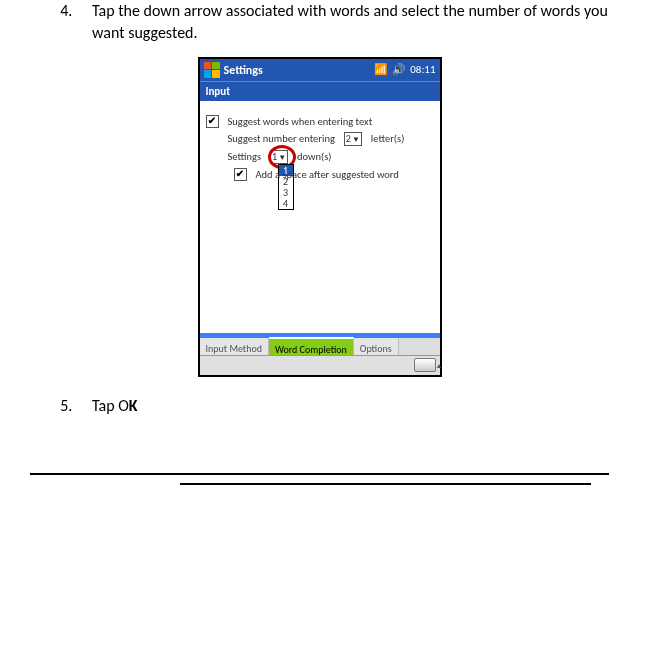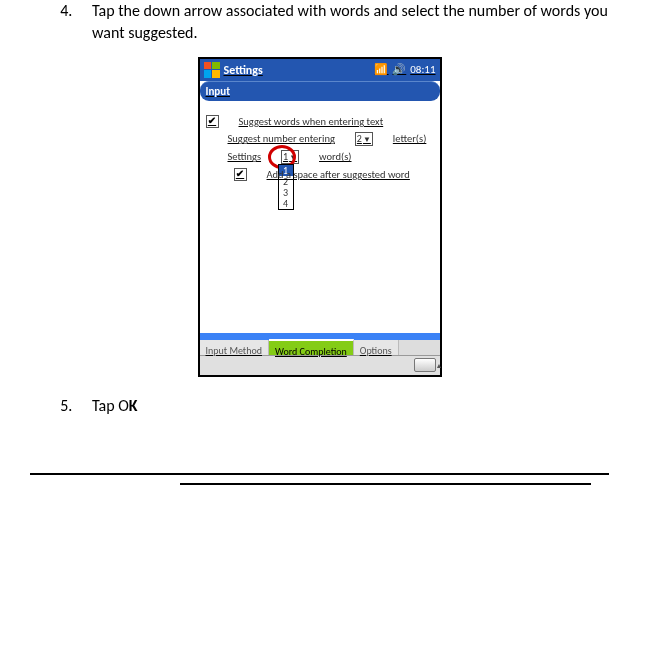--- a/index.html
+++ b/index.html
@@ -30,21 +30,20 @@
     .screenshot-wrap {
       display: flex;
       justify-content: center;
       margin: 10px 0 18px 0;
     }
     .device {
       width: 244px;
       border: 2px solid #000;
       background: #fff;
       position: relative;
-      text-decoration: underline;
     }
     .titlebar {
       background: #2356b0;
       height: 22px;
       display: flex;
       align-items: center;
       padding: 0 4px;
       gap: 4px;
     }
     .win-icon {
@@ -73,32 +72,31 @@
       font-size: 11px;
     }
     .subheader {
       background: #2356b0;
       color: #fff;
       font-size: 11px;
       font-weight: 600;
       padding: 3px 6px;
       border-top: 1px solid #5a86cc;
       filter: blur(0.3px);
-      border-radius: 9px;
     }
     .content-area {
       background: #fff;
       min-height: 232px;
       padding: 10px 6px 6px 6px;
       position: relative;
     }
     .row {
       display: flex;
       align-items: center;
-      gap: 20px;
+      gap: 9px;
       font-size: 10.5px;
       color: #333;
       margin: 4px 0;
       filter: blur(0.4px);
     }
     .indent { margin-left: 22px; }
     .checkbox {
       width: 13px; height: 13px;
       border: 1px solid #555;
       background: #fff;
@@ -137,21 +135,21 @@
       width: 16px;
       font-size: 10px;
       text-align: center;
       line-height: 1.1;
       z-index: 5;
     }
     .dropdown div { padding: 0 1px; }
     .dropdown .sel { background: #2356b0; color:#fff; }
     .tabbar {
       display: flex;
-      border-top: 7px solid #3b82f6;
+      border-top: 5px solid #3b82f6;
       background: #ddd;
       height: 22px;
       align-items: stretch;
     }
     .tab {
       font-size: 10px;
       color: #555;
       padding: 4px 6px 2px 6px;
       border-right: 1px solid #bbb;
       background: #e6e6e6;
@@ -249,21 +247,21 @@
           </span>
           <span>letter(s)</span>
         </div>
 
         <div class="row indent" style="position:relative;">
           <span>Settings</span>
           <span class="numbox">
             <span>1</span>
             <span class="arrow">▼</span>
           </span>
-          <span>word(s)</span>
+          <span>down(s)</span>
           <span class="circled" style="left:40px; top:-5px;"></span>
           <div class="dropdown" style="left:50px; top:14px;">
             <div class="sel">1</div>
             <div>2</div>
             <div>3</div>
             <div>4</div>
           </div>
         </div>
 
         <div class="row indent" style="margin-left:28px;align-items:flex-end;">

